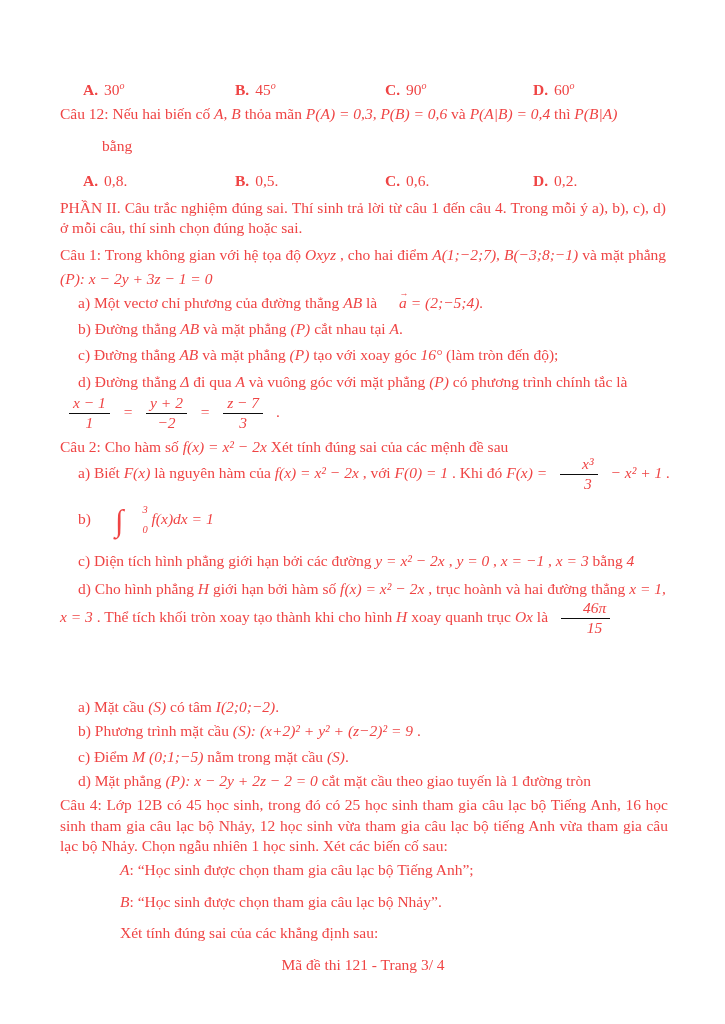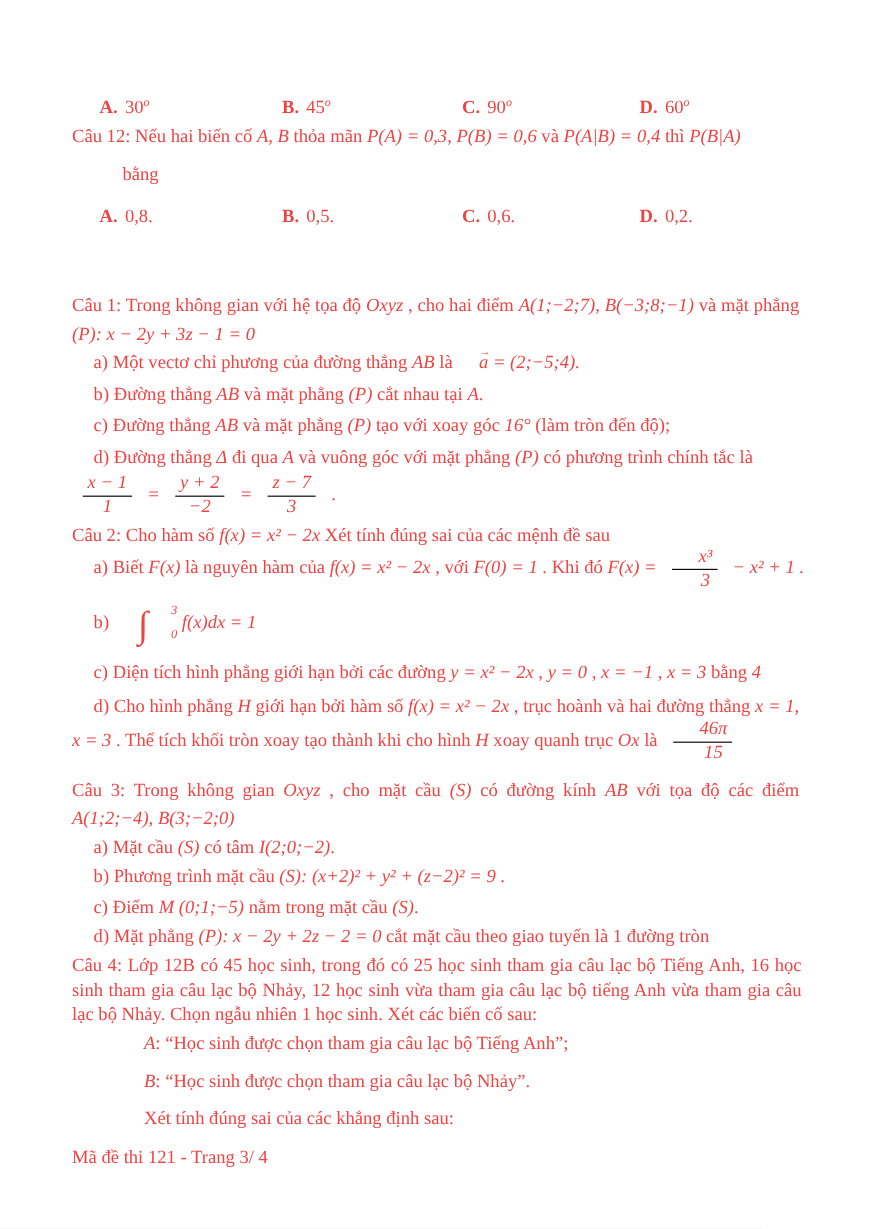--- a/index.html
+++ b/index.html
@@ -27,21 +27,21 @@
   .frac .fd{display:block;padding:0 4px;}
   
   .intwrap{display:inline-flex;align-items:center;vertical-align:middle;margin-left:6px;}
   .int-sym{font-size:31px;font-style:italic;line-height:1;}
   .int-lims{display:inline-flex;flex-direction:column;justify-content:space-between;height:40px;font-size:10.5px;font-style:italic;margin-left:1px;}
   .int-lims .lt{text-align:left;}
   .int-lims .lb{text-align:left;}
   
   .vec{position:relative;display:inline-block;font-style:italic;}
   .vec::after{content:"\2192";position:absolute;left:0;right:-2px;top:-10px;font-size:9px;font-style:normal;text-align:center;}
-  .footer{text-align:left;}
+  .footer{text-align:center;}
 </style>
 </head>
 <body>
 
 <div class="page">
 
   <div class="blk" style="top:76px;left:0;width:725px;height:20px;">
     <span class="opt" style="left:83px;"><span class="olab">A.</span><span>30</span><sup class="osup">o</sup></span>
     <span class="opt" style="left:235px;"><span class="olab">B.</span><span>45</span><sup class="osup">o</sup></span>
     <span class="opt" style="left:385px;"><span class="olab">C.</span><span>90</span><sup class="osup">o</sup></span>
@@ -51,20 +51,21 @@
   <p class="blk" style="top:104px;left:60px;width:660px;white-space:nowrap;margin:0;"><b>Câu 12:</b><span> Nếu hai biến cố </span><span class="m">A, B</span><span> thỏa mãn </span><span class="m">P(A) = 0,3, P(B) = 0,6</span><span> và </span><span class="m">P(A|B) = 0,4</span><span> thì </span><span class="m">P(B|A)</span></p>
   <p class="blk" style="top:136px;left:102px;margin:0;">bằng</p>
 
   <div class="blk" style="top:171px;left:0;width:725px;height:20px;">
     <span class="opt" style="left:83px;"><span class="olab">A.</span><span>0,8.</span></span>
     <span class="opt" style="left:235px;"><span class="olab">B.</span><span>0,5.</span></span>
     <span class="opt" style="left:385px;"><span class="olab">C.</span><span>0,6.</span></span>
     <span class="opt" style="left:533px;"><span class="olab">D.</span><span>0,2.</span></span>
   </div>
 
+  <p class="blk just" style="top:198px;left:60px;width:606px;line-height:19.5px;margin:0;"><b>PHẦN II. Câu trắc nghiệm đúng sai.</b><span> Thí sinh trả lời từ câu 1 đến câu 4. </span><b>Trong mỗi ý a), b), c), d)</b><span> ở mỗi câu, thí sinh chọn đúng hoặc sai.</span></p>
 
   <p class="blk just" style="top:243px;left:60px;width:606px;line-height:24px;margin:0;"><b>Câu 1:</b><span> Trong không gian với hệ tọa độ </span><span class="m">Oxyz</span><span> , cho hai điểm </span><span class="m">A(1;−2;7), B(−3;8;−1)</span><span> và mặt phẳng </span><span class="m">(P): x − 2y + 3z − 1 = 0</span></p>
 
   <p class="blk item" style="top:293px;left:60px;width:606px;margin:0;"><b>a)</b><span> Một vectơ chỉ phương của đường thẳng </span><span class="m">AB</span><span> là </span><span class="vec">a</span><span class="m"> = (2;−5;4).</span></p>
 
   <p class="blk item" style="top:319px;left:60px;width:606px;margin:0;"><b>b)</b><span> Đường thẳng </span><span class="m">AB</span><span> và mặt phẳng </span><span class="m">(P)</span><span> cắt nhau tại </span><span class="m">A</span><span>.</span></p>
 
   <p class="blk item" style="top:345px;left:60px;width:606px;margin:0;"><b>c)</b><span> Đường thẳng </span><span class="m">AB</span><span> và mặt phẳng </span><span class="m">(P)</span><span> tạo với xoay góc </span><span class="m">16°</span><span> (làm tròn đến độ);</span></p>
 
   <p class="blk item just" style="top:372px;left:60px;width:606px;margin:0;"><b>d)</b><span> Đường thẳng </span><span class="m">Δ</span><span> đi qua </span><span class="m">A</span><span> và vuông góc với mặt phẳng </span><span class="m">(P)</span><span> có phương trình chính tắc là</span></p>
@@ -87,21 +88,20 @@
         <span class="int-lims">
           <span class="lt">3</span>
           <span class="lb">0</span>
         </span>
       </span><span class="m"> f(x)dx = 1</span></p>
 
   <p class="blk item" style="top:551px;left:60px;width:640px;margin:0;"><b>c)</b><span> Diện tích hình phẳng giới hạn bởi các đường </span><span class="m">y = x² − 2x</span><span> , </span><span class="m">y = 0</span><span> , </span><span class="m">x = −1</span><span> , </span><span class="m">x = 3</span><span> bằng </span><span class="m">4</span></p>
 
   <p class="blk item just" style="top:579px;left:60px;width:606px;margin:0;"><b>d)</b><span> Cho hình phẳng </span><span class="m">H</span><span> giới hạn bởi hàm số </span><span class="m">f(x) = x² − 2x</span><span> , trục hoành và hai đường thẳng </span><span class="m">x = 1, x = 3</span><span> . Thể tích khối tròn xoay tạo thành khi cho hình </span><span class="m">H</span><span> xoay quanh trục </span><span class="m">Ox</span><span> là </span><span class="frac"><span class="fn">46π</span><span class="fd">15</span></span></p>
 
-  <p class="blk just" style="top:647px;left:60px;width:606px;line-height:24px;margin:0;"><b>Câu 3:</b><span> Trong không gian </span><span class="m">Oxyz</span><span> , cho mặt cầu </span><span class="m">(S)</span><span> có đường kính </span><span class="m">AB</span><span> với tọa độ các điểm </span><span class="m">A(1;2;−4), B(3;−2;0)</span></p>
 
   <p class="blk item" style="top:697px;left:60px;width:606px;margin:0;"><b>a)</b><span> Mặt cầu </span><span class="m">(S)</span><span> có tâm </span><span class="m">I(2;0;−2)</span><span>.</span></p>
 
   <p class="blk item" style="top:721px;left:60px;width:606px;margin:0;"><b>b)</b><span> Phương trình mặt cầu </span><span class="m">(S): (x+2)² + y² + (z−2)² = 9</span><span> .</span></p>
 
   <p class="blk item" style="top:747px;left:60px;width:606px;margin:0;"><b>c)</b><span> Điểm </span><span class="m">M (0;1;−5)</span><span> nằm trong mặt cầu </span><span class="m">(S)</span><span>.</span></p>
 
   <p class="blk item" style="top:771px;left:60px;width:606px;margin:0;"><b>d)</b><span> Mặt phẳng </span><span class="m">(P): x − 2y + 2z − 2 = 0</span><span> cắt mặt cầu theo giao tuyến là 1 đường tròn</span></p>
 
   <p class="blk just" style="top:795px;left:60px;width:608px;line-height:20.5px;margin:0;"><b>Câu 4:</b><span> Lớp 12B có 45 học sinh, trong đó có 25 học sinh tham gia câu lạc bộ Tiếng Anh, 16 học sinh tham gia câu lạc bộ Nhảy, 12 học sinh vừa tham gia câu lạc bộ tiếng Anh vừa tham gia câu lạc bộ Nhảy. Chọn ngẫu nhiên 1 học sinh. Xét các biến cố sau:</span></p>

